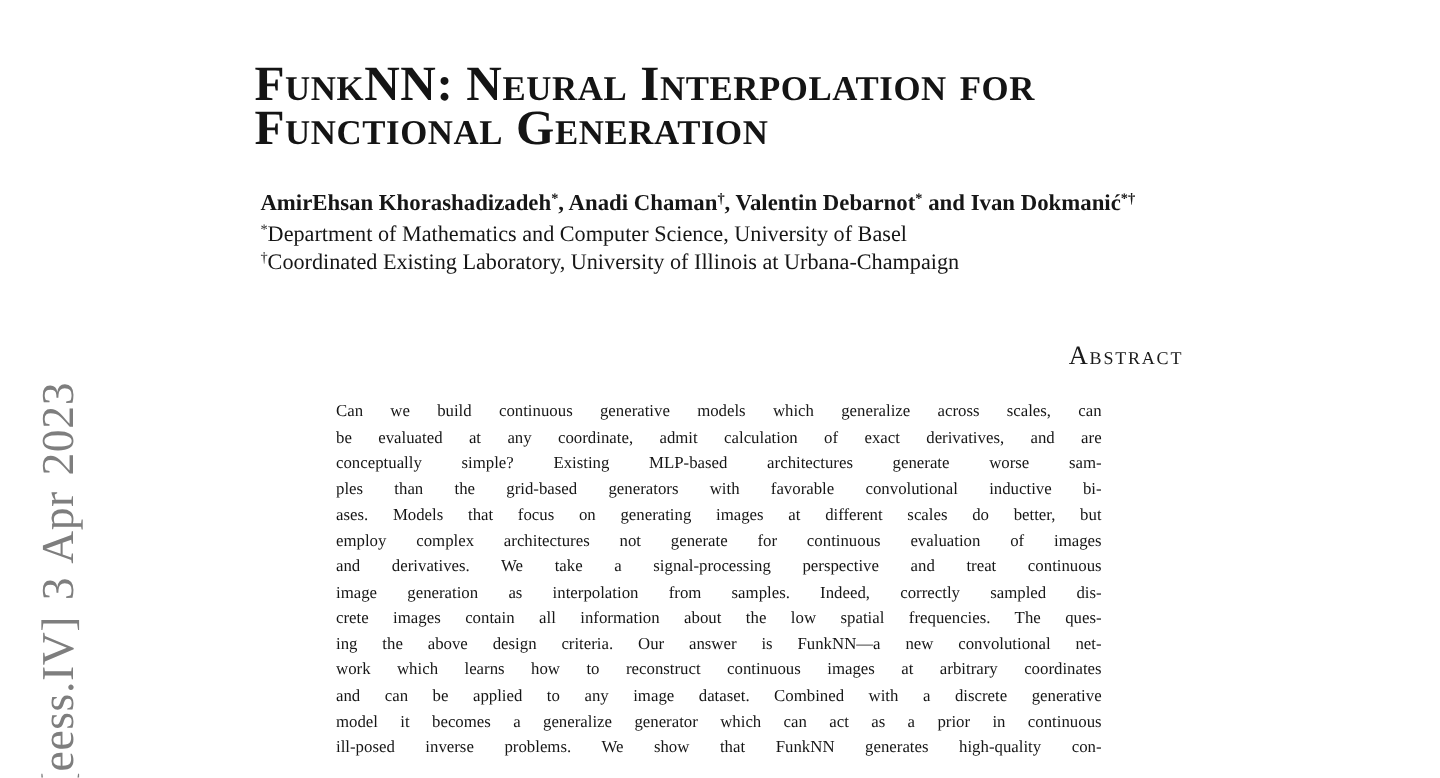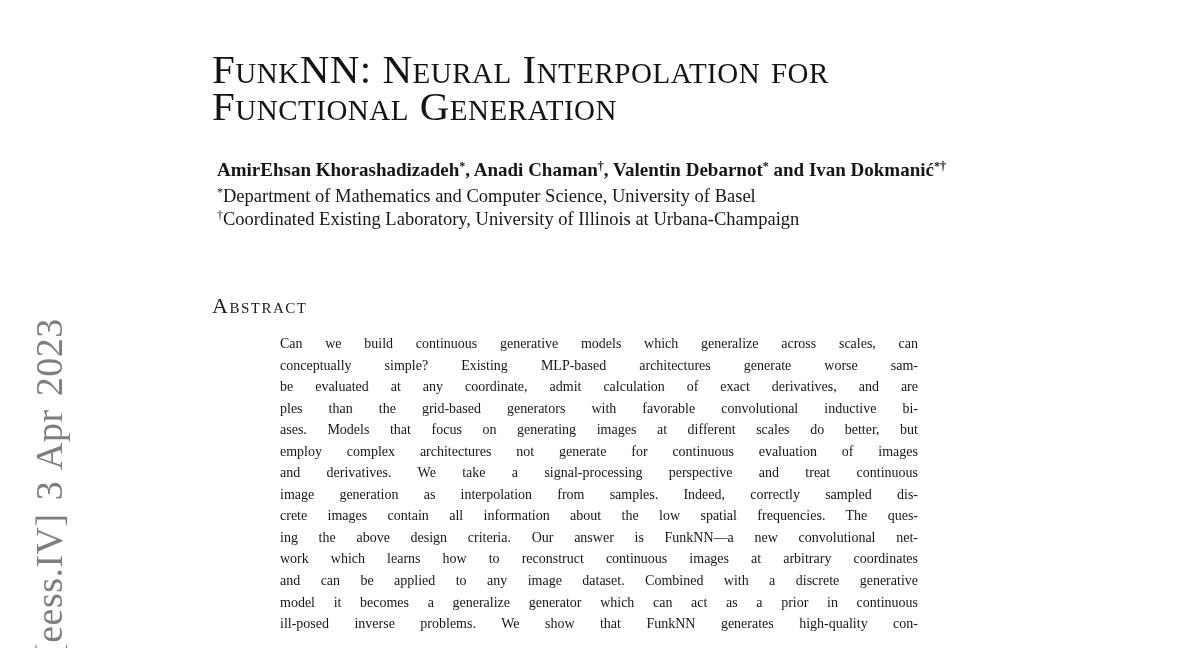--- a/index.html
+++ b/index.html
@@ -30,20 +30,21 @@
     width: 420px;
   }
   .title {
     position: absolute;
     left: 212px; top: 51px;
     font-variant: small-caps;
     font-size: 41px;
     line-height: 37px;
     letter-spacing: 0.5px;
     color: #141414;
+    font-weight: bold;
   }
   .authors {
     position: absolute;
     left: 217px; top: 159px;
     font-size: 19px;
     line-height: 22px;
     font-weight: bold;
     white-space: nowrap;
   }
   .authors sup {
@@ -59,23 +60,23 @@
     line-height: 22.5px;
     white-space: nowrap;
   }
   .affiliations sup {
     font-size: 12px;
     vertical-align: 6px;
     line-height: 0;
   }
   .abstract-head-wrap {
     position: absolute;
-    left: 212px; top: 293px;
+    left: 212px; top: 283px;
     width: 774px;
-    text-align: left;
+    text-align: right;
   }
   .abstract-heading {
     font-variant: small-caps;
     font-size: 22px;
     letter-spacing: 1.5px;
     color: #1a1a1a;
   }
   .abstract-body {
     position: absolute;
     left: 280px; top: 333px;
@@ -118,22 +119,22 @@
     <div><sup>*</sup><span>Department of Mathematics and Computer Science, University of Basel</span></div>
     <div><sup>†</sup><span>Coordinated Existing Laboratory, University of Illinois at Urbana-Champaign</span></div>
   </div>
 
   <div class="abstract-head-wrap">
     <span class="abstract-heading">Abstract</span>
   </div>
 
   <div class="abstract-body">
     <div class="abs-line">Can we build continuous generative models which generalize across scales, can</div>
+    <div class="abs-line">be evaluated at any coordinate, admit calculation of exact derivatives, and are</div>
     <div class="abs-line">conceptually simple? Existing MLP-based architectures generate worse sam-</div>
-    <div class="abs-line">be evaluated at any coordinate, admit calculation of exact derivatives, and are</div>
     <div class="abs-line">ples than the grid-based generators with favorable convolutional inductive bi-</div>
     <div class="abs-line">ases. Models that focus on generating images at different scales do better, but</div>
     <div class="abs-line">employ complex architectures not generate for continuous evaluation of images</div>
     <div class="abs-line">and derivatives. We take a signal-processing perspective and treat continuous</div>
     <div class="abs-line">image generation as interpolation from samples. Indeed, correctly sampled dis-</div>
     <div class="abs-line">crete images contain all information about the low spatial frequencies. The ques-</div>
     <div class="abs-line">ing the above design criteria. Our answer is FunkNN—a new convolutional net-</div>
     <div class="abs-line">work which learns how to reconstruct continuous images at arbitrary coordinates</div>
     <div class="abs-line">and can be applied to any image dataset. Combined with a discrete generative</div>
     <div class="abs-line">model it becomes a generalize generator which can act as a prior in continuous</div>

